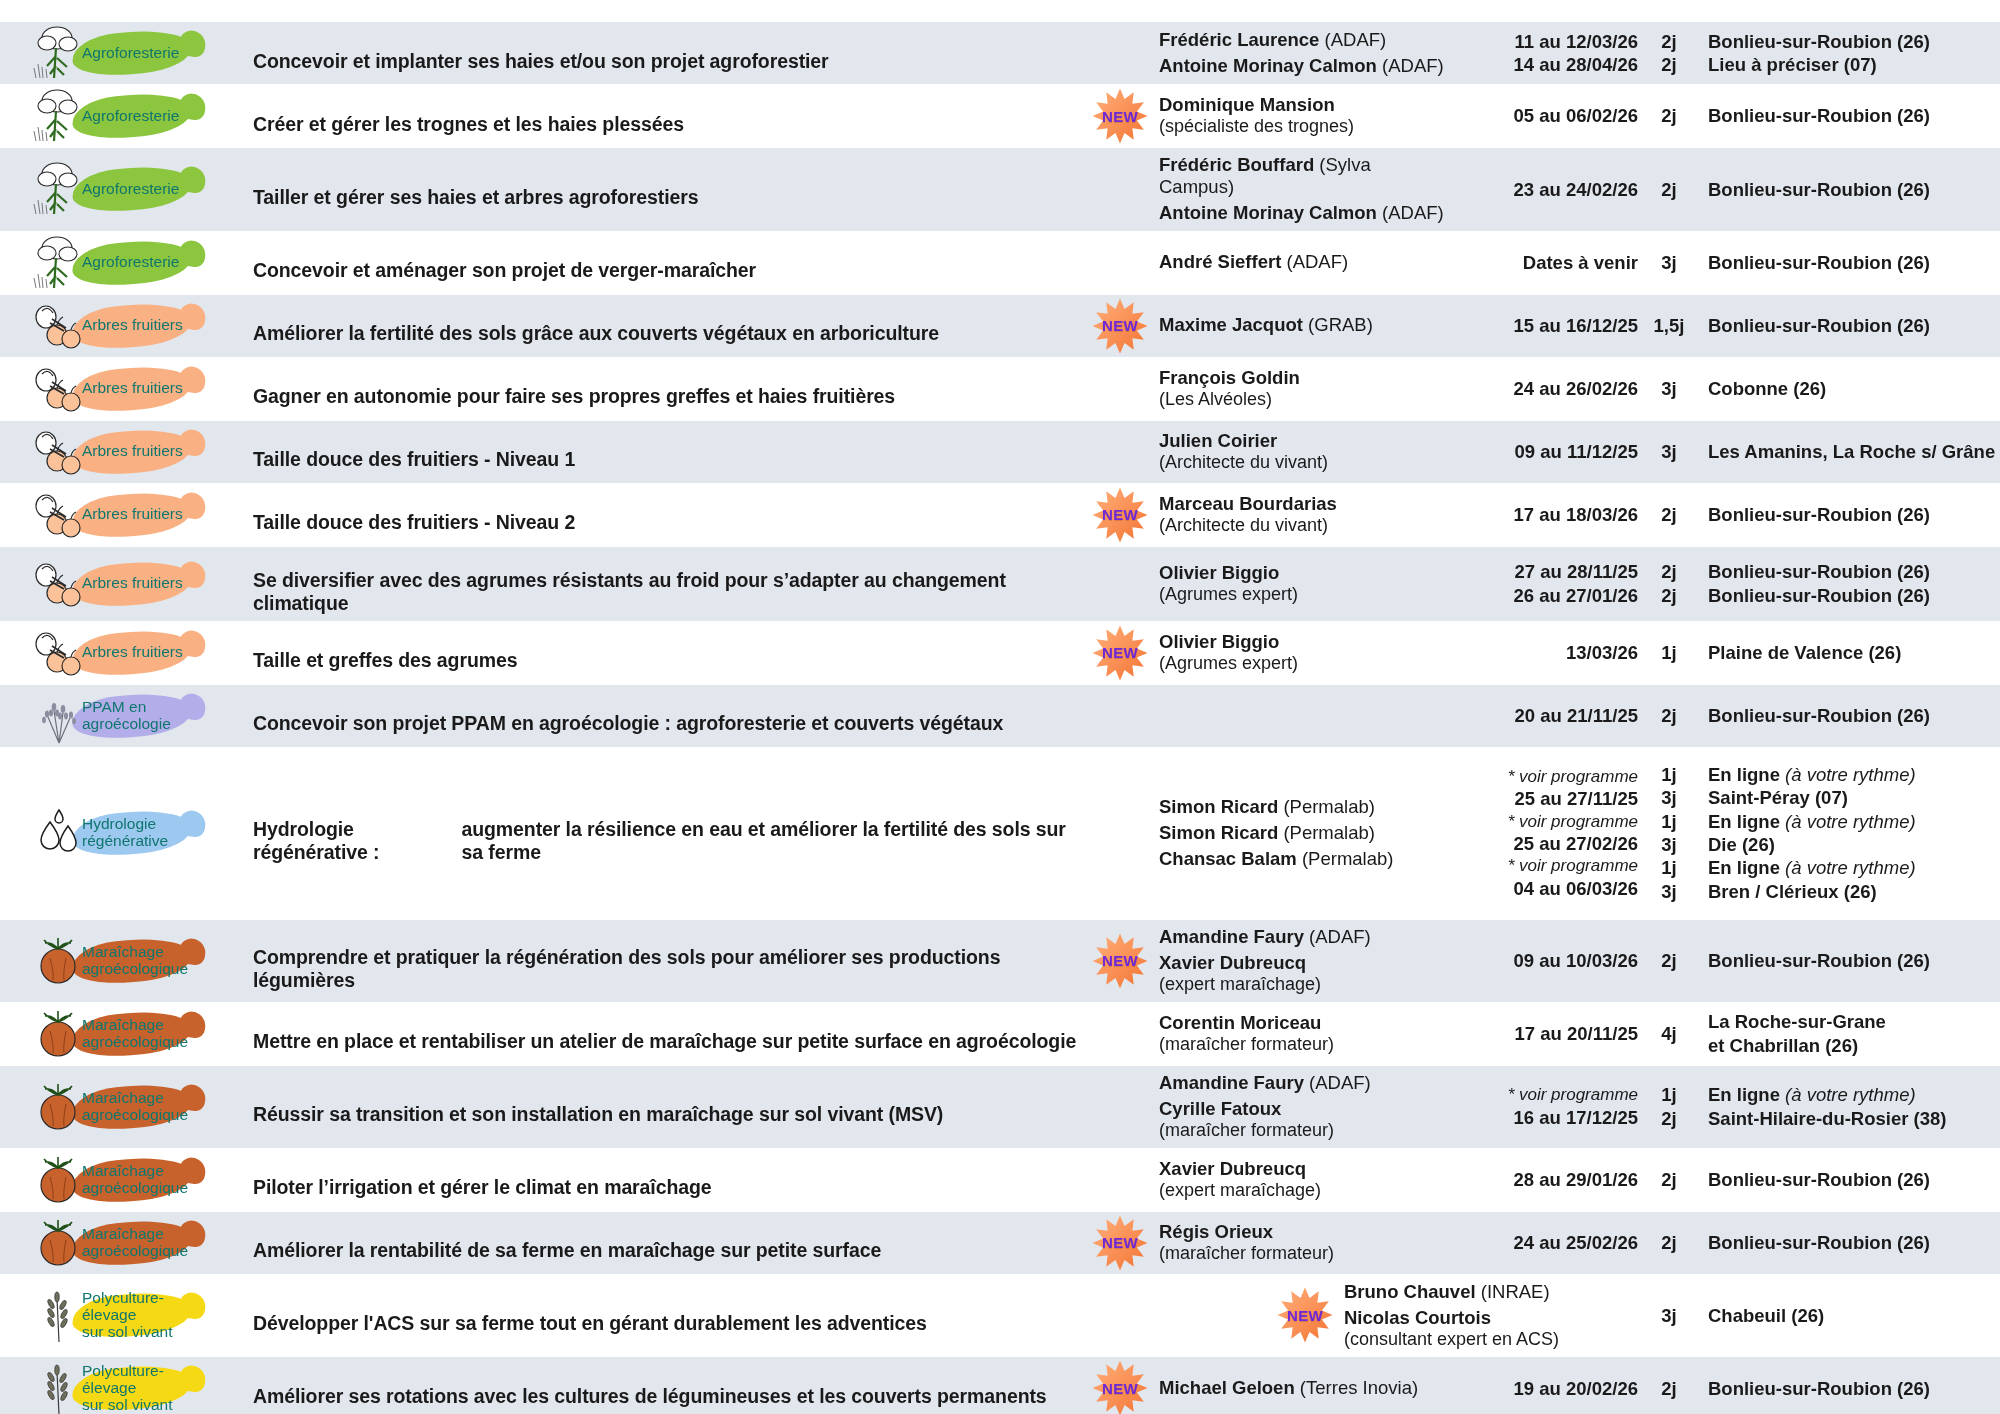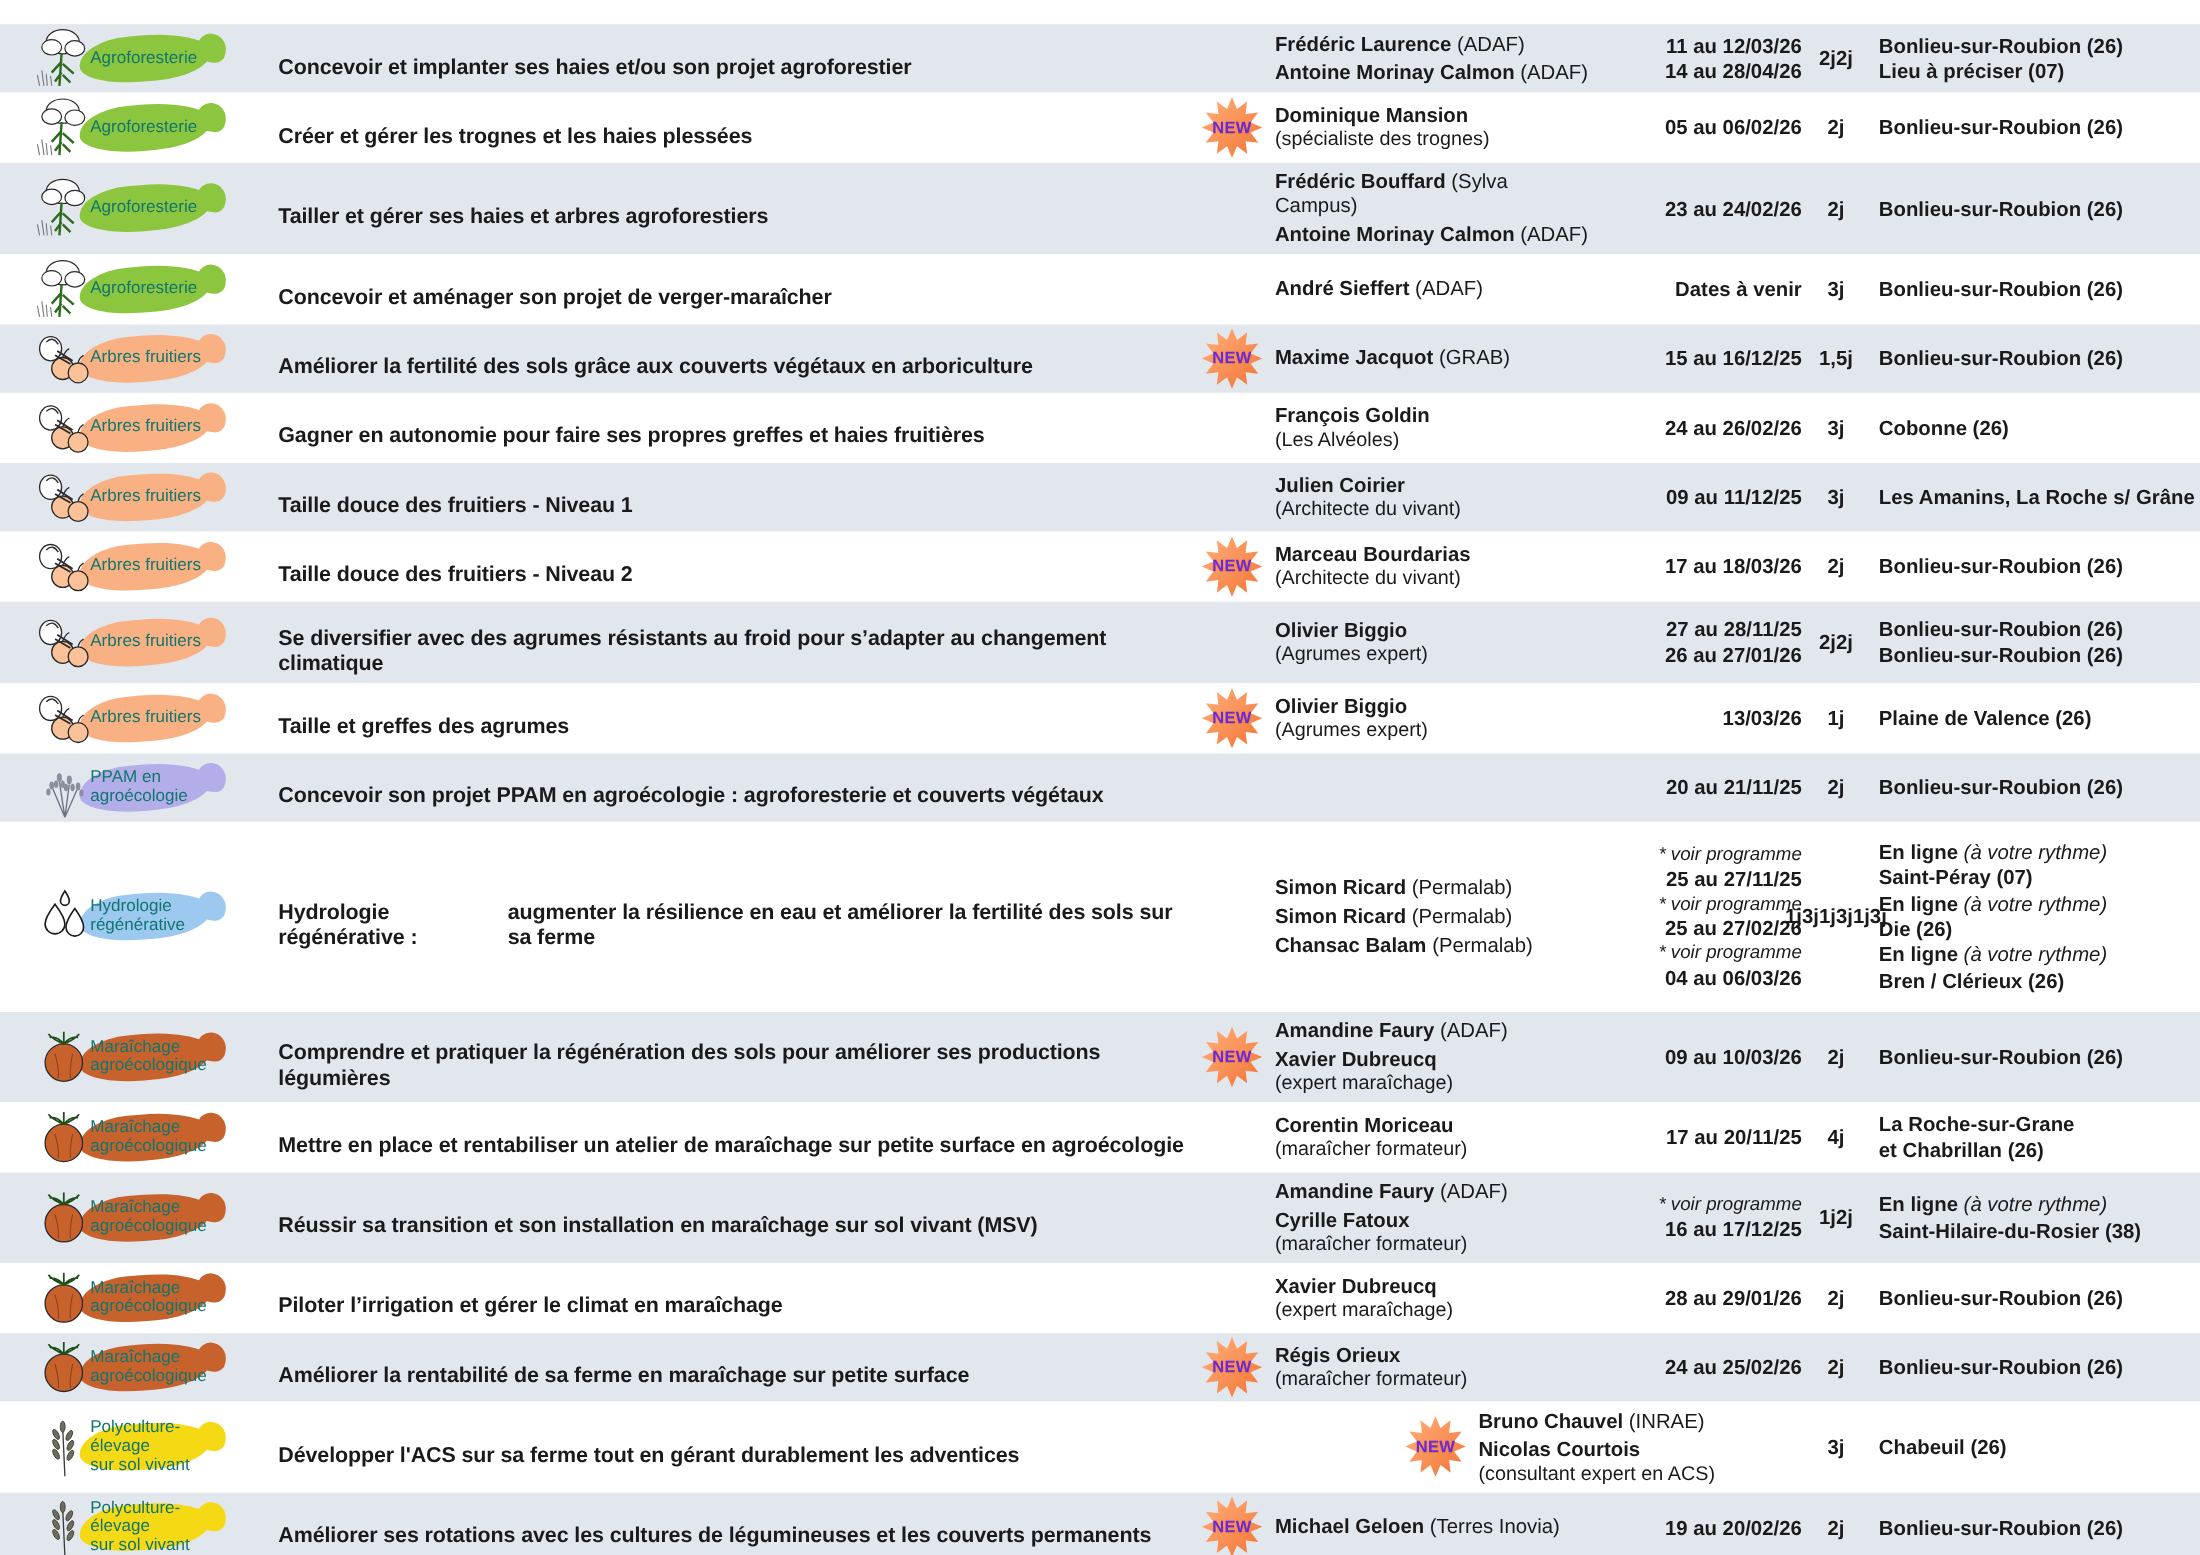--- a/index.html
+++ b/index.html
@@ -92,21 +92,21 @@
     width:185px; flex:0 0 185px;
     display:flex; flex-direction:column; justify-content:center;
     align-items:flex-end; text-align:center;
     font-size:18.5px; font-weight:bold; line-height:1.26;
   }
   .c-date .prog { font-weight:normal; font-style:italic; font-size:17px; }
 
   
   .c-dur {
     width:62px; flex:0 0 62px;
-    display:flex; flex-direction:row; justify-content:center;
+    display:flex; flex-direction:column; justify-content:center;
     align-items:center; text-align:center;
     font-size:18.5px; font-weight:bold; line-height:1.26;
   }
 
   
   .c-place {
     width:300px; flex:0 0 300px;
     display:flex; flex-direction:column; justify-content:center;
     padding-left:8px;
     font-size:18.5px; font-weight:bold; line-height:1.26;

